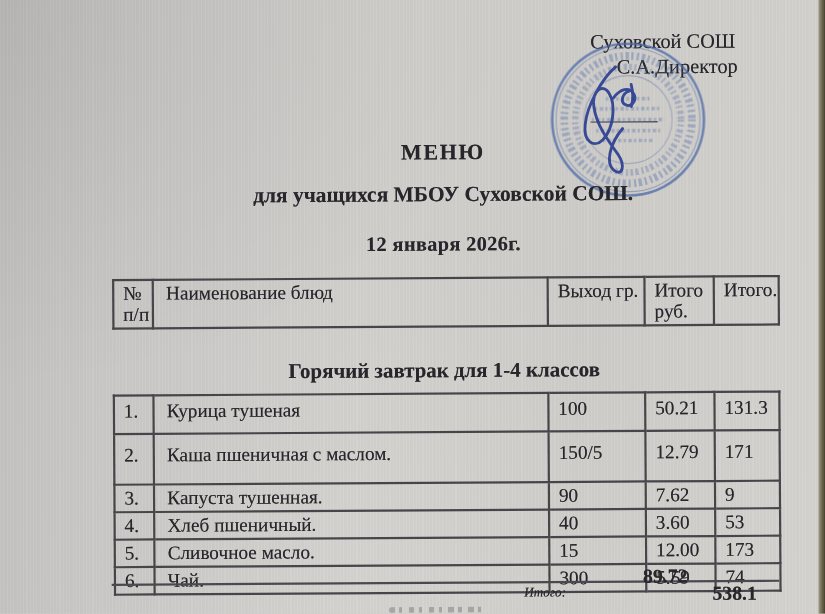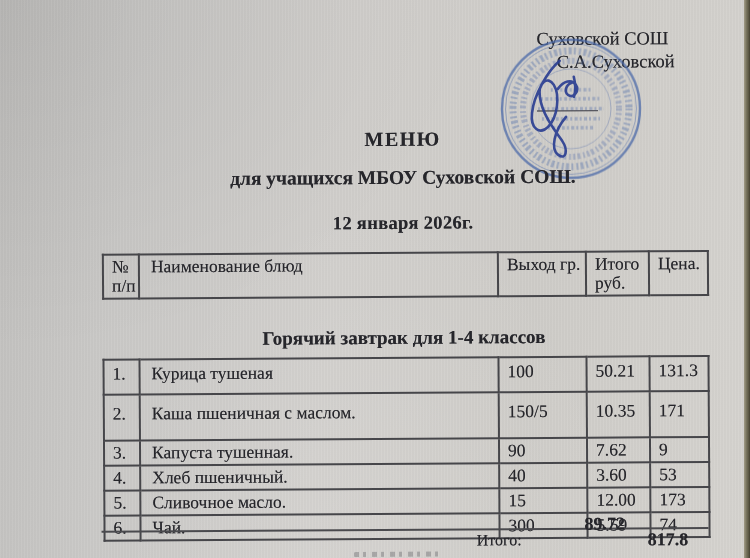--- a/index.html
+++ b/index.html
@@ -51,40 +51,40 @@
   .menu-table tr:nth-child(2) td{height:33px;padding-top:9px;}
   .menu-table tr:nth-child(3) td{height:18px;padding-top:2px;}
   .menu-table tr:nth-child(4) td{height:19px;padding-top:2px;}
   .menu-table tr:nth-child(5) td{height:18px;padding-top:2px;}
   .menu-table tr:nth-child(6) td{height:19px;padding-top:2px;}
   .col-name{padding-left:11px;}
   .totals-rule{
     position:absolute;left:100px;top:529px;width:607px;height:0;
     border-top:2px solid #4a4a4e;
   }
-  .totals-label{position:absolute;left:475px;top:532px;font-size:16px;}
+  .totals-label{position:absolute;left:475px;top:532px;font-size:12px;font-style:italic;}
   .totals-price{position:absolute;left:583px;top:515px;font-size:18px;font-weight:bold;}
   .totals-kcal{position:absolute;left:646px;top:531px;font-size:18px;font-weight:bold;}
   .cut-text{
     position:absolute;left:352px;top:552px;width:86px;height:5px;opacity:0.35;
     background:repeating-linear-gradient(90deg,#55555a 0 5px,transparent 5px 9px,#55555a 9px 12px,transparent 12px 18px);
     border-radius:2px;
   }
 </style>
 </head>
 <body>
 
 <div class="paper"></div>
 <div class="edge-strip"></div>
 
 <div class="content">
 
   <div class="approval">
     <div>Суховской СОШ</div>
-    <div class="l4">С.А.Суховской</div>
+    <div class="l4">С.А.Директор</div>
   </div>
 
   <div class="stamp-wrap">
     <svg width="150" height="150" viewBox="0 0 150 150">
       <g style="filter:blur(0.45px)" stroke="#4a68a8" fill="none">
         <circle cx="75" cy="76" r="69" stroke-width="2.4" opacity="0.75"></circle>
         <circle cx="75" cy="76" r="65.5" stroke-width="1" opacity="0.45"></circle>
         <circle cx="75" cy="76" r="58" stroke-width="7" opacity="0.38" stroke-dasharray="2 2.6 3 2.2 2 3"></circle>
         <circle cx="75" cy="76" r="48" stroke-width="6" opacity="0.32" stroke-dasharray="2.4 2.2 1.8 2.8 3 2"></circle>
         <circle cx="75" cy="76" r="40" stroke-width="1" opacity="0.35"></circle>
@@ -124,21 +124,21 @@
       <td>
         <div>№</div>
         <div>п/п</div>
       </td>
       <td class="col-name">Наименование блюд</td>
       <td>Выход гр.</td>
       <td>
         <div>Итого</div>
         <div>руб.</div>
       </td>
-      <td>Цена.</td>
+      <td>Итого.</td>
     </tr>
   </tbody>
     </table>
 
   <div class="doc-center t-section">Горячий завтрак для 1-4 классов</div>
 
   <table class="menu-table">
     <colgroup>
         <col style="width:36px">
         <col style="width:359px">
@@ -152,21 +152,21 @@
       <td class="col-name">Курица тушеная</td>
       <td>100</td>
       <td>50.21</td>
       <td>131.3</td>
     </tr>
 
     <tr>
       <td>2.</td>
       <td class="col-name">Каша пшеничная с маслом.</td>
       <td>150/5</td>
-      <td>10.35</td>
+      <td>12.79</td>
       <td>171</td>
     </tr>
 
     <tr>
       <td>3.</td>
       <td class="col-name">Капуста тушенная.</td>
       <td>90</td>
       <td>7.62</td>
       <td>9</td>
     </tr>
@@ -193,17 +193,17 @@
       <td>300</td>
       <td>5.59</td>
       <td>74</td>
     </tr>
   </tbody>
   </table>
 
   <div class="totals-rule"></div>
   <div class="totals-label">Итого:</div>
   <div class="totals-price">89.72</div>
-  <div class="totals-kcal">817.8</div>
+  <div class="totals-kcal">538.1</div>
 
   <div class="cut-text"></div>
 
 </div>
 
 </body></html>

